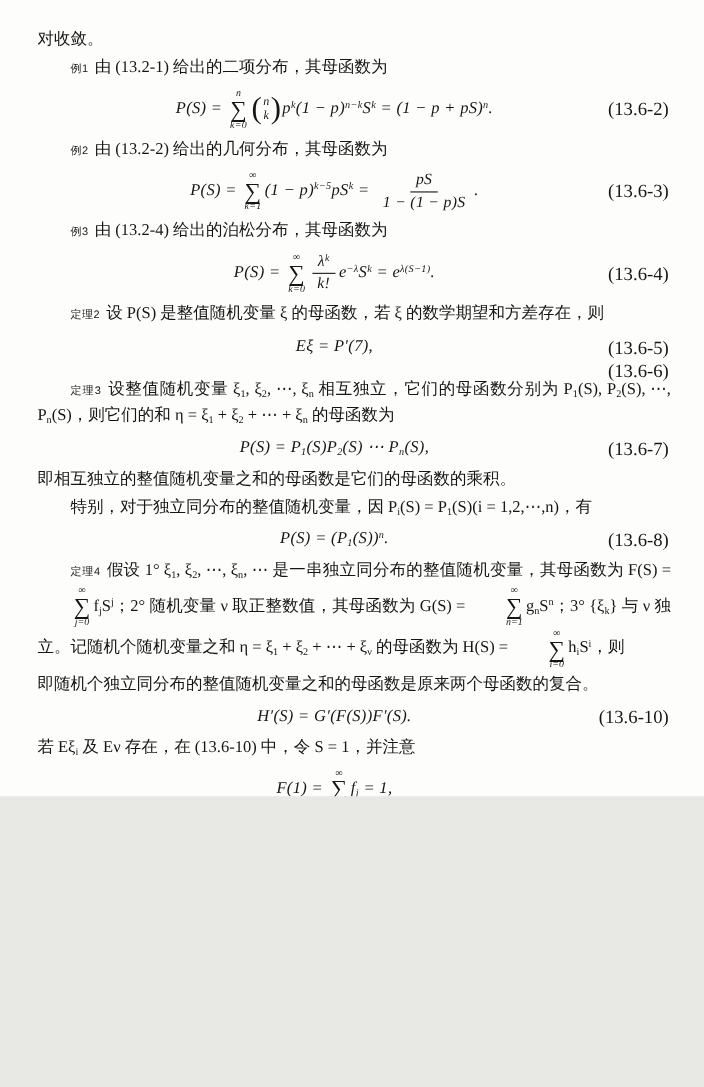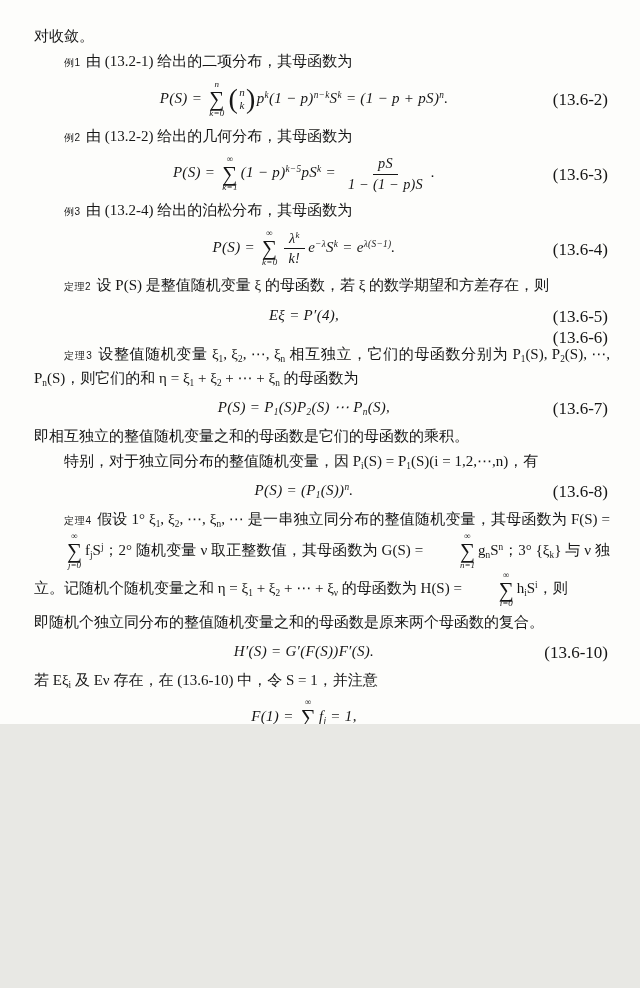--- a/index.html
+++ b/index.html
@@ -85,21 +85,21 @@
           <span class="den">k!</span>
         </span>e<sup>−λ</sup>S<sup>k</sup> = e<sup>λ(S−1)</sup>.</span>
     <span class="eqno">(13.6-4)</span>
   </div>
 
 
   <p class="indent">
     <span class="lbl">定理2</span><span>设 P(S) 是整值随机变量 ξ 的母函数，若 ξ 的数学期望和方差存在，则</span>
   </p>
   <div class="eqrow">
-    <span class="formula">Eξ = P′(4),</span>
+    <span class="formula">Eξ = P′(7),</span>
     <span class="eqno">(13.6-5)</span>
   </div>
   <div class="eqrow">
     <span class="eqno">(13.6-6)</span>
   </div>
 
   <p class="indent">
     <span class="lbl">定理3</span><span>设整值随机变量 ξ<sub>1</sub>, ξ<sub>2</sub>, ⋯, ξ<sub>n</sub> 相互独立，它们的母函数分别为 P<sub>1</sub>(S), P<sub>2</sub>(S), ⋯, P<sub>n</sub>(S)，则它们的和 η = ξ<sub>1</sub> + ξ<sub>2</sub> + ⋯ + ξ<sub>n</sub> 的母函数为</span>
   </p>
   <div class="eqrow">

